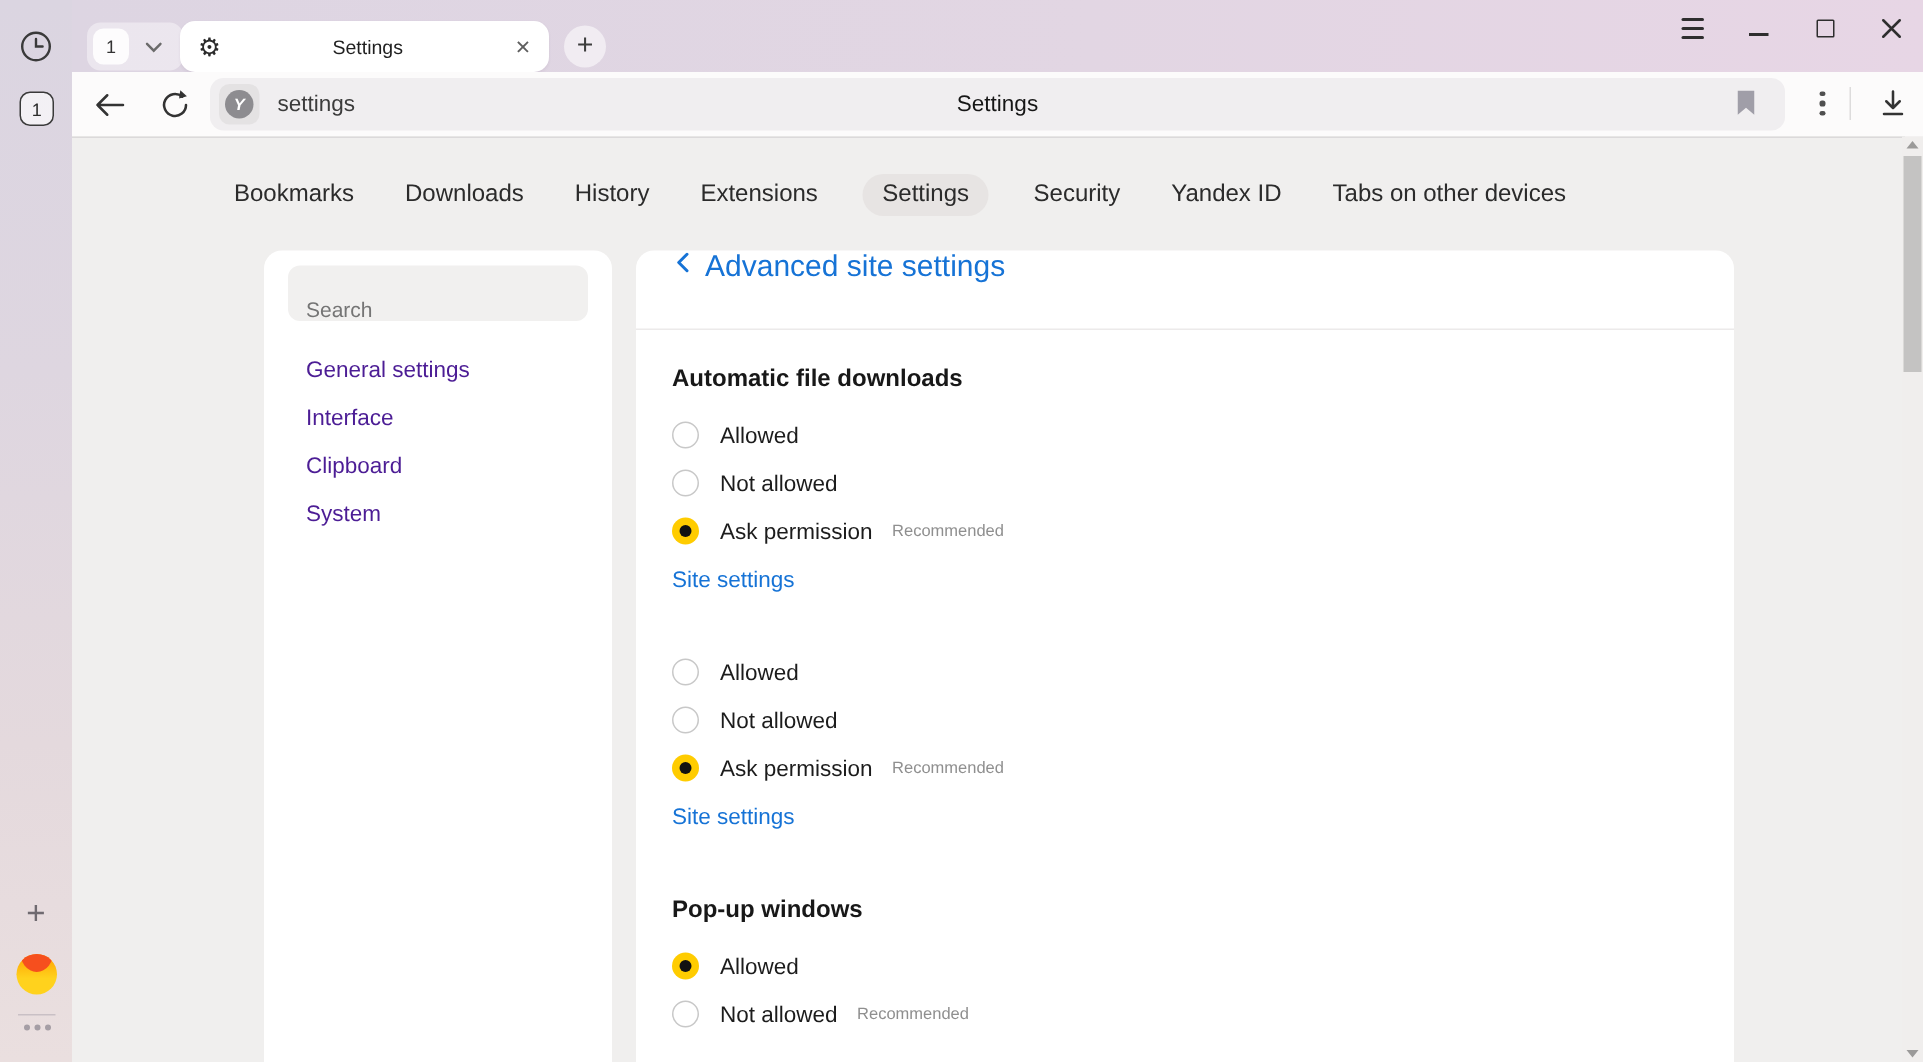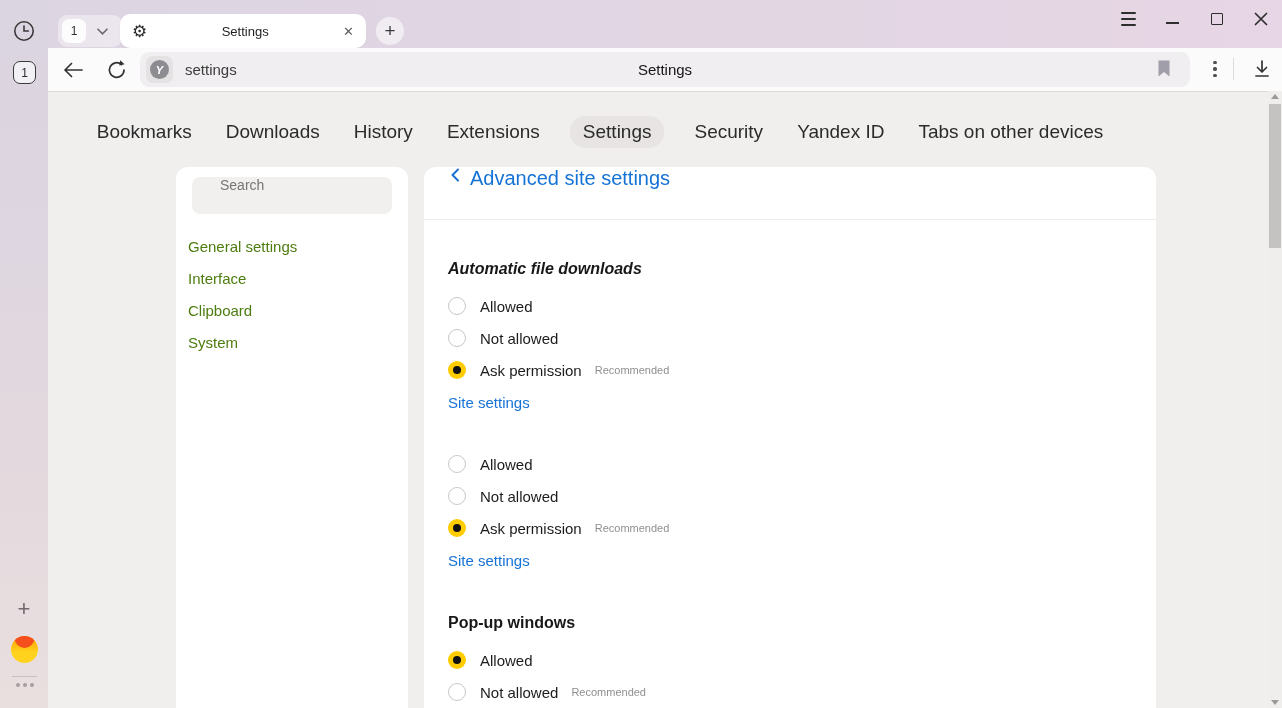--- a/index.html
+++ b/index.html
@@ -62,39 +62,39 @@
   .kebab-btn { position:absolute; left:1155px; top:9px; width:24px; height:24px; display:flex; flex-direction:column;
     gap:3px; align-items:center; justify-content:center; }
   .kebab-btn i { width:3.4px; height:3.4px; border-radius:50%; background:#4f4f4f; }
   .toolbar-sep { position:absolute; left:1185px; top:10px; width:1px; height:22px; background:#dddcdc; }
   .download-btn { position:absolute; left:1202px; top:9px; width:24px; height:24px; display:flex; align-items:center; justify-content:center; }
 
   
   .content { position:absolute; left:48px; top:91px; width:1222px; height:617px; background:#f0efee;
     border-top:1px solid #dbd9da; overflow:hidden; }
   .settings-nav { position:absolute; left:0; top:24px; width:1104px; display:flex; justify-content:center; gap:26px;
-    font-size:19px; color:#2b2b2b; align-items:flex-end; }
+    font-size:16px; color:#2b2b2b; align-items:flex-end; }
   .settings-nav .nav-item { padding:5px 4px; cursor:default; white-space:nowrap; }
   .settings-nav .nav-item.selected { background:#e7e4e3; border-radius:15px; padding:5px 13px; }
 
   .card { position:absolute; top:75px; background:#fff; border-radius:12px; }
   .sidebar-card { left:128px; width:232px; height:700px; }
-  .search-box { margin:10px 16px 0; height:37px; background:#f1f0ef; border-radius:8px; display:flex; align-items:flex-start; padding:0 28px; }
+  .search-box { margin:10px 16px 0; height:37px; background:#f1f0ef; border-radius:8px; display:flex; align-items:flex-end; padding:0 12px; }
   .search-box input { border:none; outline:none; background:transparent; font-size:14px; color:#333; width:100%;
     font-family:"Liberation Sans", sans-serif; }
   .search-box input::placeholder { color:#757575; }
   .side-list { margin-top:16px; }
-  .side-item { height:32px; display:flex; align-items:center; padding-left:12px; font-size:15px; color:#4d7c0f; cursor:default; }
+  .side-item { height:32px; display:flex; align-items:center; padding-left:28px; font-size:15px; color:#4c1d95; cursor:default; }
 
   .main-card { left:376px; width:732px; height:700px; }
   .main-header { height:53px; display:flex; align-items:flex-start; padding:0 24px; border-bottom:1px solid #eceaea; }
   .main-header .hdr-title { font-size:20px; color:#1673d6; margin-left:8px; }
   .main-body { padding:0 24px; }
   .section-title { font-size:16px; font-weight:bold; color:#181818; }
-  .sec-1 .section-title { margin-top:40px; margin-bottom:12px;font-style:italic; }
+  .sec-1 .section-title { margin-top:24px; margin-bottom:12px; }
   .sec-2 { margin-top:36px; }
   .sec-2 .section-title, .sec-3 .section-title { margin-bottom:12px; }
   .sec-3 { margin-top:44px; }
   .radio-row { display:flex; align-items:center; height:32px; }
   .radio { width:18px; height:18px; border-radius:50%; margin-right:14px; flex:0 0 18px; }
   .radio.off { background:#fff; border:1.5px solid #c8c8c8; }
   .radio.on { background:#ffcc00; position:relative; }
   .radio.on::after { content:''; position:absolute; left:5px; top:5px; width:8px; height:8px; border-radius:50%; background:#111; }
   .radio-label { font-size:15px; color:#1c1c1c; }
   .radio-note { font-size:11px; color:#8f8f8f; margin-left:13px; }

